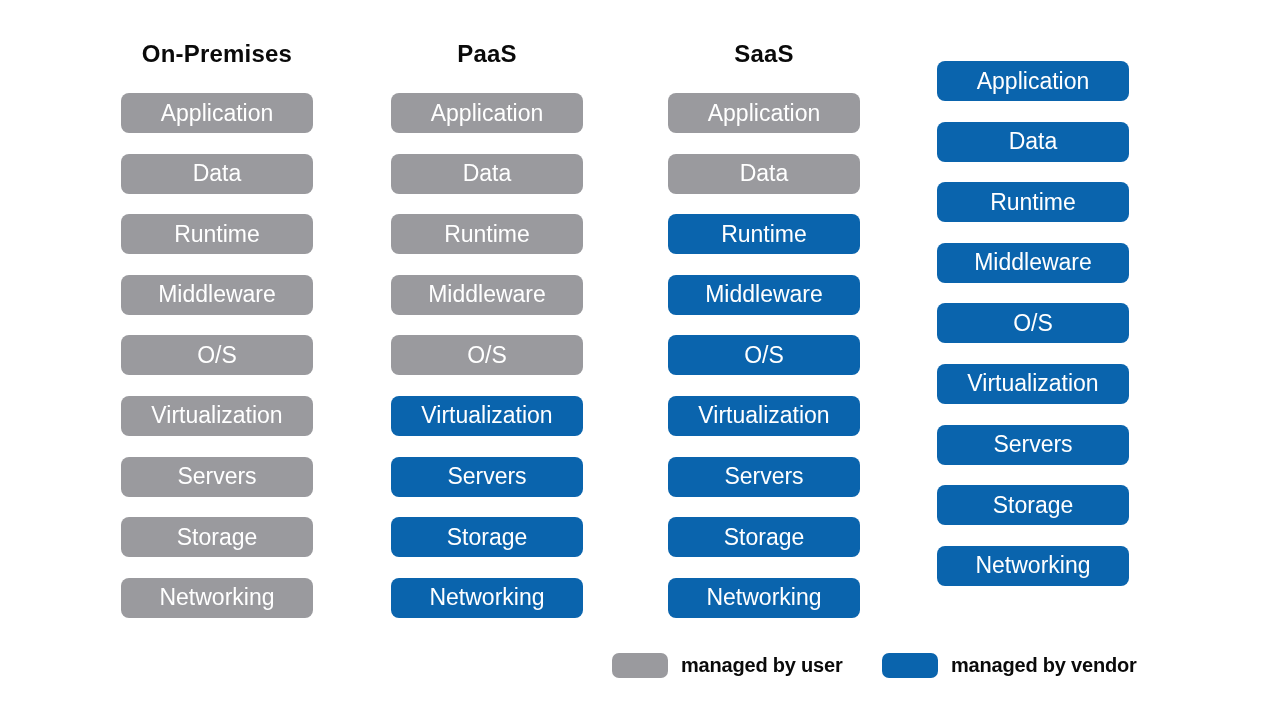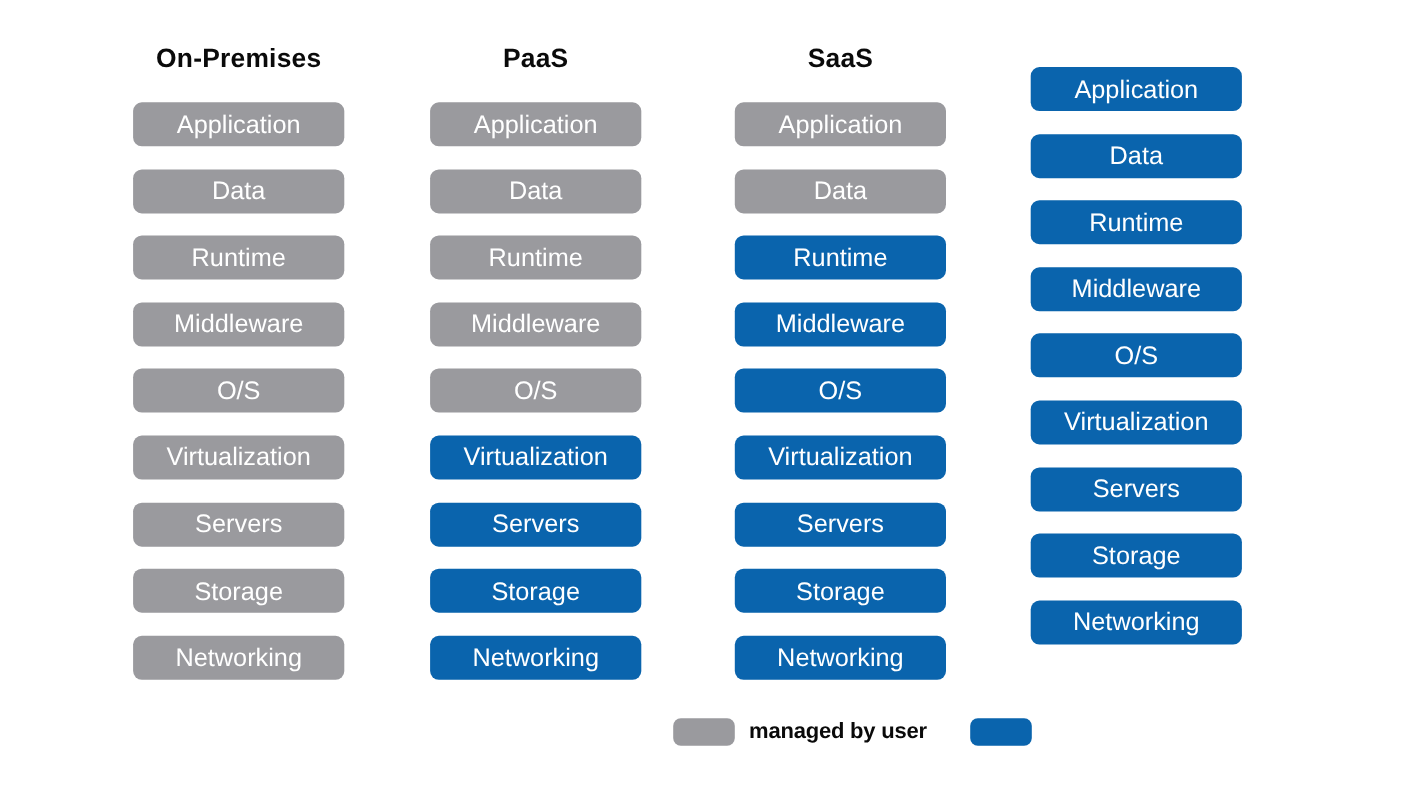--- a/index.html
+++ b/index.html
@@ -138,15 +138,16 @@
       </div>
     </div>
 
   <div class="legend-item legend-item-0">
     <span class="legend-swatch user"></span>
     <span class="legend-label">managed by user</span>
   </div>
 
   <div class="legend-item legend-item-1">
     <span class="legend-swatch vendor"></span>
+    <span class="legend-label">managed by vendor</span>
   </div>
 
 </div>
 
 </body></html>

